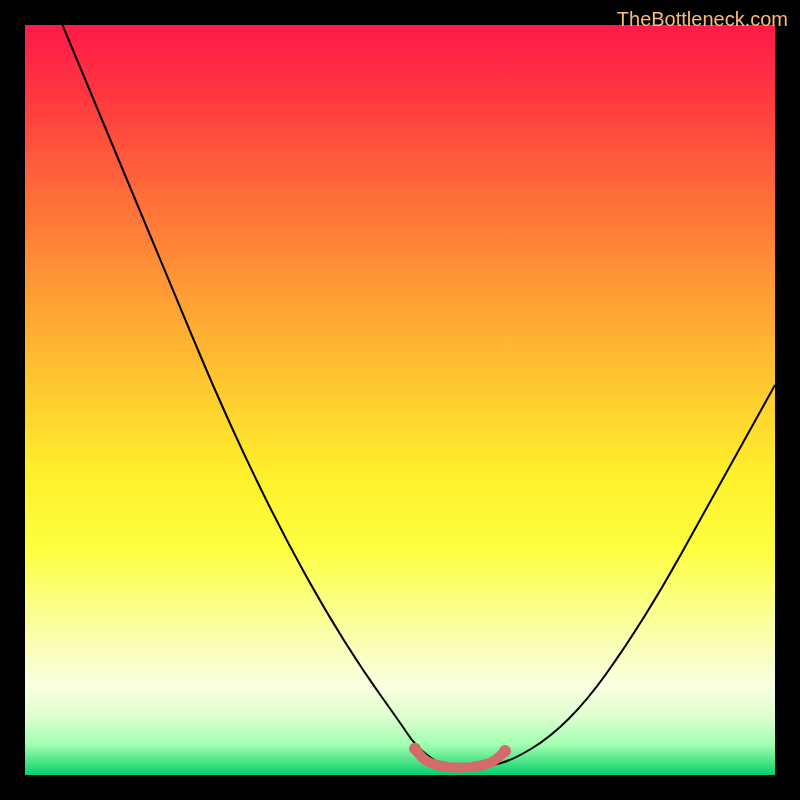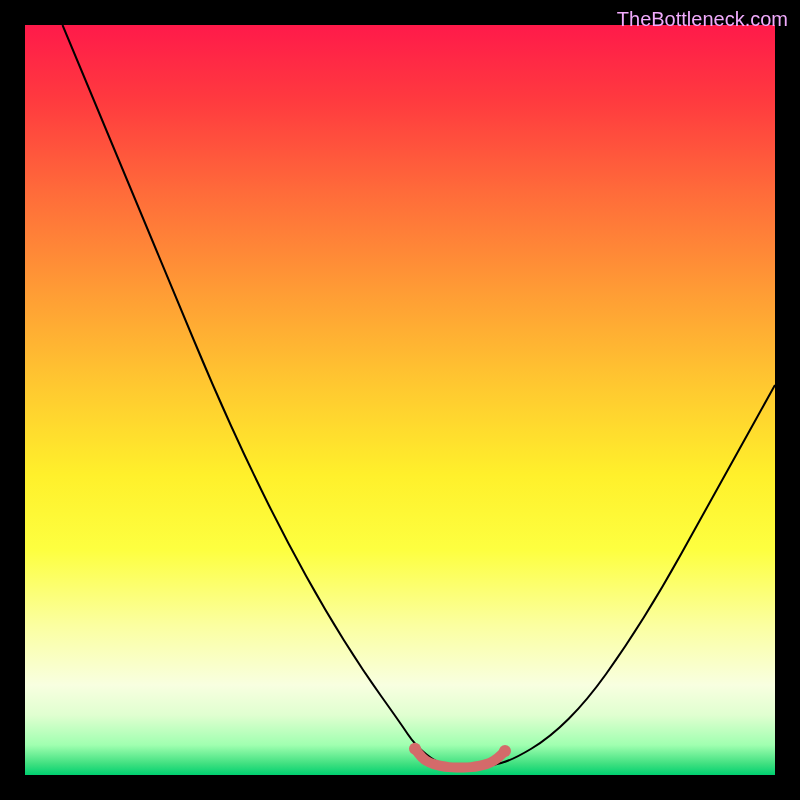--- a/index.html
+++ b/index.html
@@ -38,21 +38,21 @@
       #a0ffb0 96%,
       #40e080 98.5%,
       #00d070 100%
     );
   }
   .watermark {
     position: absolute;
     top: 8px;
     right: 12px;
     font-size: 20px;
-    color: #f0abfc;
+    color: #fdba74;
     font-weight: normal;
     z-index: 10;
   }
   svg.curve {
     position: absolute;
     left: 0;
     top: 0;
     width: 100%;
     height: 100%;
     z-index: 5;

